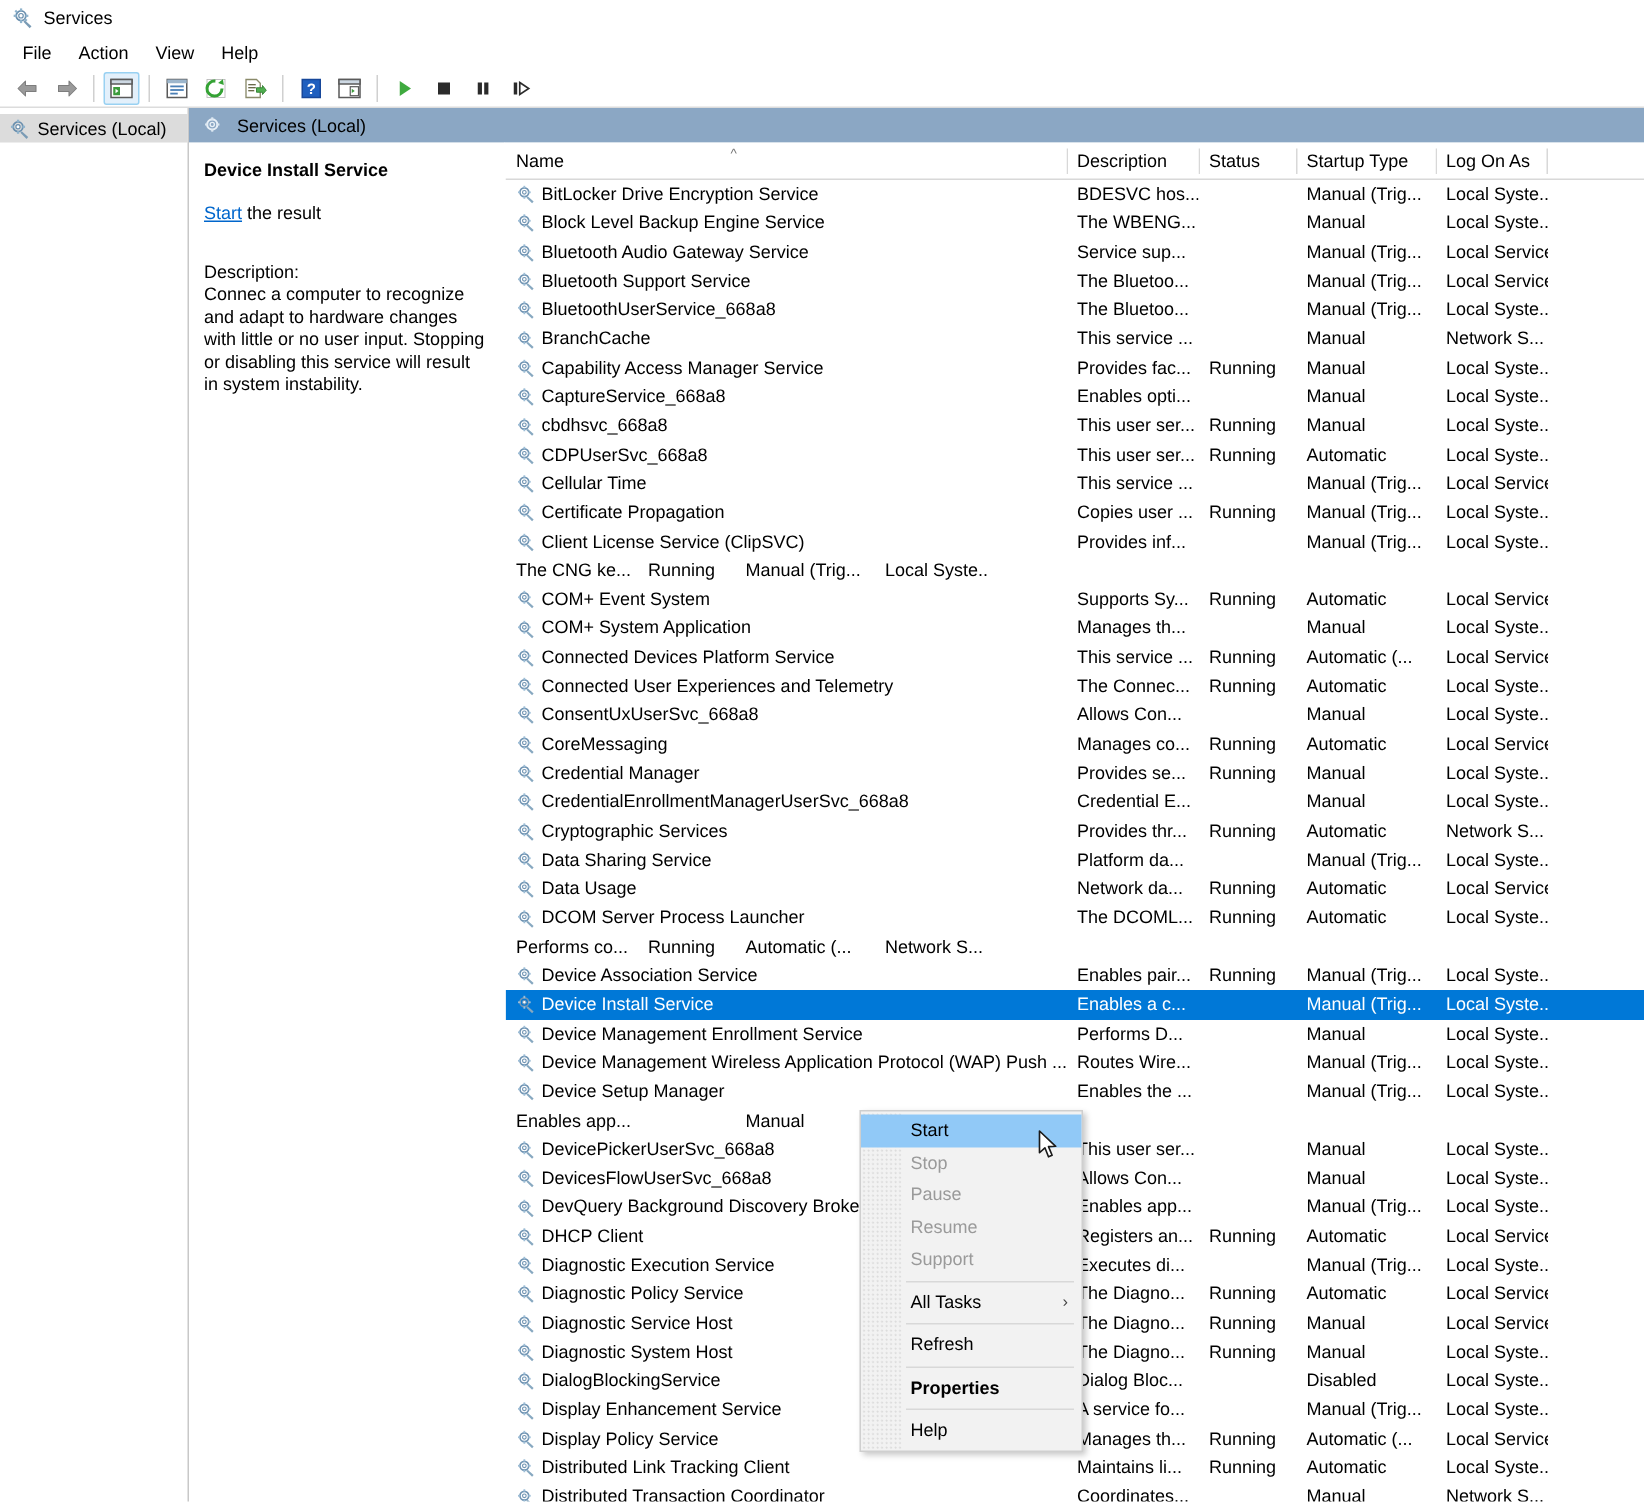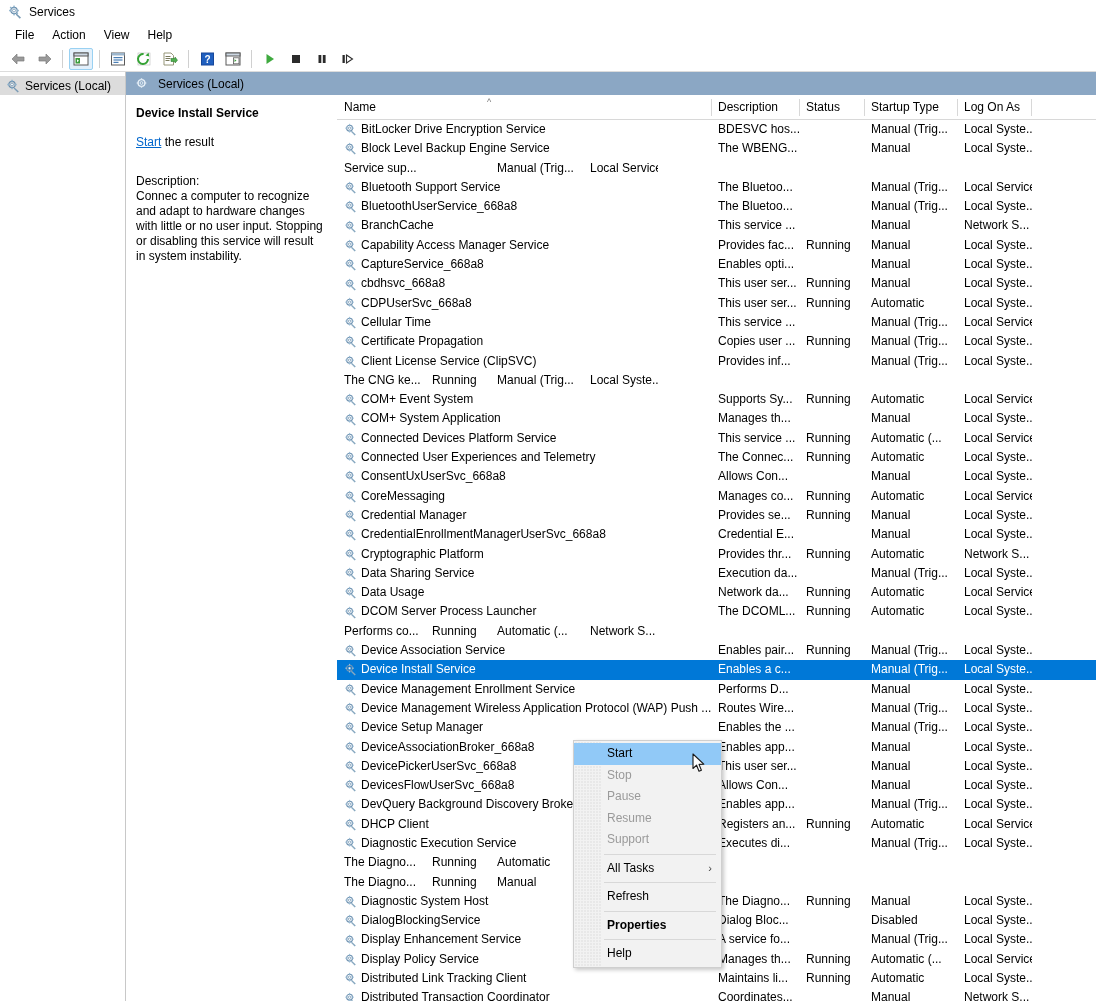--- a/index.html
+++ b/index.html
@@ -512,20 +512,34 @@
       <path d="M9.4 9.4 L13.6 13.2 L12.5 14.4 L8.5 10.4 Z" fill="#87a8c0"></path>
     </svg></span>
                 <span class="svc-label">Block Level Backup Engine Service</span>
               </div>
               <div class="cell" style="width:88px">The WBENG...</div>
               <div class="cell" style="width:65px"></div>
               <div class="cell" style="width:93px">Manual</div>
               <div class="cell" style="width:75px">Local Syste...</div>
             </div>
             <div class="lv-row">
+              <div class="cell name" style="width:374px">
+                <span class="svc-icon"><svg viewBox="0 0 16 16" width="15" height="15">
+      <circle cx="7" cy="6.6" r="3.1" fill="none" stroke="#6f93b2" stroke-width="1.2"></circle>
+      <circle cx="7" cy="6.6" r="1.3" fill="#ffffff" stroke="#6f93b2" stroke-width="0.8"></circle>
+      <g fill="#9cbdd6">
+        <rect x="6.35" y="2" width="1.3" height="1.7"></rect>
+        <rect x="6.35" y="9.5" width="1.3" height="1.7"></rect>
+        <rect x="2.5" y="5.95" width="1.7" height="1.3"></rect>
+        <rect x="9.8" y="5.95" width="1.7" height="1.3"></rect>
+      </g>
+      <path d="M9.4 9.4 L13.6 13.2 L12.5 14.4 L8.5 10.4 Z" fill="#87a8c0"></path>
+    </svg></span>
+                <span class="svc-label">Bluetooth Audio Gateway Service</span>
+              </div>
               <div class="cell" style="width:88px">Service sup...</div>
               <div class="cell" style="width:65px"></div>
               <div class="cell" style="width:93px">Manual (Trig...</div>
               <div class="cell" style="width:75px">Local Service</div>
             </div>
             <div class="lv-row">
               <div class="cell name" style="width:374px">
                 <span class="svc-icon"><svg viewBox="0 0 16 16" width="15" height="15">
       <circle cx="7" cy="6.6" r="3.1" fill="none" stroke="#6f93b2" stroke-width="1.2"></circle>
       <circle cx="7" cy="6.6" r="1.3" fill="#ffffff" stroke="#6f93b2" stroke-width="0.8"></circle>
@@ -896,21 +910,21 @@
       <circle cx="7" cy="6.6" r="3.1" fill="none" stroke="#6f93b2" stroke-width="1.2"></circle>
       <circle cx="7" cy="6.6" r="1.3" fill="#ffffff" stroke="#6f93b2" stroke-width="0.8"></circle>
       <g fill="#9cbdd6">
         <rect x="6.35" y="2" width="1.3" height="1.7"></rect>
         <rect x="6.35" y="9.5" width="1.3" height="1.7"></rect>
         <rect x="2.5" y="5.95" width="1.7" height="1.3"></rect>
         <rect x="9.8" y="5.95" width="1.7" height="1.3"></rect>
       </g>
       <path d="M9.4 9.4 L13.6 13.2 L12.5 14.4 L8.5 10.4 Z" fill="#87a8c0"></path>
     </svg></span>
-                <span class="svc-label">Cryptographic Platform</span>
+                <span class="svc-label">Cryptographic Services</span>
               </div>
               <div class="cell" style="width:88px">Provides thr...</div>
               <div class="cell" style="width:65px">Running</div>
               <div class="cell" style="width:93px">Automatic</div>
               <div class="cell" style="width:75px">Network S...</div>
             </div>
             <div class="lv-row">
               <div class="cell name" style="width:374px">
                 <span class="svc-icon"><svg viewBox="0 0 16 16" width="15" height="15">
       <circle cx="7" cy="6.6" r="3.1" fill="none" stroke="#6f93b2" stroke-width="1.2"></circle>
@@ -918,21 +932,21 @@
       <g fill="#9cbdd6">
         <rect x="6.35" y="2" width="1.3" height="1.7"></rect>
         <rect x="6.35" y="9.5" width="1.3" height="1.7"></rect>
         <rect x="2.5" y="5.95" width="1.7" height="1.3"></rect>
         <rect x="9.8" y="5.95" width="1.7" height="1.3"></rect>
       </g>
       <path d="M9.4 9.4 L13.6 13.2 L12.5 14.4 L8.5 10.4 Z" fill="#87a8c0"></path>
     </svg></span>
                 <span class="svc-label">Data Sharing Service</span>
               </div>
-              <div class="cell" style="width:88px">Execution da...</div>
+              <div class="cell" style="width:88px">Platform da...</div>
               <div class="cell" style="width:65px"></div>
               <div class="cell" style="width:93px">Manual (Trig...</div>
               <div class="cell" style="width:75px">Local Syste...</div>
             </div>
             <div class="lv-row">
               <div class="cell name" style="width:374px">
                 <span class="svc-icon"><svg viewBox="0 0 16 16" width="15" height="15">
       <circle cx="7" cy="6.6" r="3.1" fill="none" stroke="#6f93b2" stroke-width="1.2"></circle>
       <circle cx="7" cy="6.6" r="1.3" fill="#ffffff" stroke="#6f93b2" stroke-width="0.8"></circle>
       <g fill="#9cbdd6">
@@ -1070,34 +1084,20 @@
       <path d="M9.4 9.4 L13.6 13.2 L12.5 14.4 L8.5 10.4 Z" fill="#87a8c0"></path>
     </svg></span>
                 <span class="svc-label">Device Setup Manager</span>
               </div>
               <div class="cell" style="width:88px">Enables the ...</div>
               <div class="cell" style="width:65px"></div>
               <div class="cell" style="width:93px">Manual (Trig...</div>
               <div class="cell" style="width:75px">Local Syste...</div>
             </div>
             <div class="lv-row">
-              <div class="cell name" style="width:374px">
-                <span class="svc-icon"><svg viewBox="0 0 16 16" width="15" height="15">
-      <circle cx="7" cy="6.6" r="3.1" fill="none" stroke="#6f93b2" stroke-width="1.2"></circle>
-      <circle cx="7" cy="6.6" r="1.3" fill="#ffffff" stroke="#6f93b2" stroke-width="0.8"></circle>
-      <g fill="#9cbdd6">
-        <rect x="6.35" y="2" width="1.3" height="1.7"></rect>
-        <rect x="6.35" y="9.5" width="1.3" height="1.7"></rect>
-        <rect x="2.5" y="5.95" width="1.7" height="1.3"></rect>
-        <rect x="9.8" y="5.95" width="1.7" height="1.3"></rect>
-      </g>
-      <path d="M9.4 9.4 L13.6 13.2 L12.5 14.4 L8.5 10.4 Z" fill="#87a8c0"></path>
-    </svg></span>
-                <span class="svc-label">DeviceAssociationBroker_668a8</span>
-              </div>
               <div class="cell" style="width:88px">Enables app...</div>
               <div class="cell" style="width:65px"></div>
               <div class="cell" style="width:93px">Manual</div>
               <div class="cell" style="width:75px">Local Syste...</div>
             </div>
             <div class="lv-row">
               <div class="cell name" style="width:374px">
                 <span class="svc-icon"><svg viewBox="0 0 16 16" width="15" height="15">
       <circle cx="7" cy="6.6" r="3.1" fill="none" stroke="#6f93b2" stroke-width="1.2"></circle>
       <circle cx="7" cy="6.6" r="1.3" fill="#ffffff" stroke="#6f93b2" stroke-width="0.8"></circle>
@@ -1190,26 +1190,54 @@
       <path d="M9.4 9.4 L13.6 13.2 L12.5 14.4 L8.5 10.4 Z" fill="#87a8c0"></path>
     </svg></span>
                 <span class="svc-label">Diagnostic Execution Service</span>
               </div>
               <div class="cell" style="width:88px">Executes di...</div>
               <div class="cell" style="width:65px"></div>
               <div class="cell" style="width:93px">Manual (Trig...</div>
               <div class="cell" style="width:75px">Local Syste...</div>
             </div>
             <div class="lv-row">
+              <div class="cell name" style="width:374px">
+                <span class="svc-icon"><svg viewBox="0 0 16 16" width="15" height="15">
+      <circle cx="7" cy="6.6" r="3.1" fill="none" stroke="#6f93b2" stroke-width="1.2"></circle>
+      <circle cx="7" cy="6.6" r="1.3" fill="#ffffff" stroke="#6f93b2" stroke-width="0.8"></circle>
+      <g fill="#9cbdd6">
+        <rect x="6.35" y="2" width="1.3" height="1.7"></rect>
+        <rect x="6.35" y="9.5" width="1.3" height="1.7"></rect>
+        <rect x="2.5" y="5.95" width="1.7" height="1.3"></rect>
+        <rect x="9.8" y="5.95" width="1.7" height="1.3"></rect>
+      </g>
+      <path d="M9.4 9.4 L13.6 13.2 L12.5 14.4 L8.5 10.4 Z" fill="#87a8c0"></path>
+    </svg></span>
+                <span class="svc-label">Diagnostic Policy Service</span>
+              </div>
               <div class="cell" style="width:88px">The Diagno...</div>
               <div class="cell" style="width:65px">Running</div>
               <div class="cell" style="width:93px">Automatic</div>
               <div class="cell" style="width:75px">Local Service</div>
             </div>
             <div class="lv-row">
+              <div class="cell name" style="width:374px">
+                <span class="svc-icon"><svg viewBox="0 0 16 16" width="15" height="15">
+      <circle cx="7" cy="6.6" r="3.1" fill="none" stroke="#6f93b2" stroke-width="1.2"></circle>
+      <circle cx="7" cy="6.6" r="1.3" fill="#ffffff" stroke="#6f93b2" stroke-width="0.8"></circle>
+      <g fill="#9cbdd6">
+        <rect x="6.35" y="2" width="1.3" height="1.7"></rect>
+        <rect x="6.35" y="9.5" width="1.3" height="1.7"></rect>
+        <rect x="2.5" y="5.95" width="1.7" height="1.3"></rect>
+        <rect x="9.8" y="5.95" width="1.7" height="1.3"></rect>
+      </g>
+      <path d="M9.4 9.4 L13.6 13.2 L12.5 14.4 L8.5 10.4 Z" fill="#87a8c0"></path>
+    </svg></span>
+                <span class="svc-label">Diagnostic Service Host</span>
+              </div>
               <div class="cell" style="width:88px">The Diagno...</div>
               <div class="cell" style="width:65px">Running</div>
               <div class="cell" style="width:93px">Manual</div>
               <div class="cell" style="width:75px">Local Service</div>
             </div>
             <div class="lv-row">
               <div class="cell name" style="width:374px">
                 <span class="svc-icon"><svg viewBox="0 0 16 16" width="15" height="15">
       <circle cx="7" cy="6.6" r="3.1" fill="none" stroke="#6f93b2" stroke-width="1.2"></circle>
       <circle cx="7" cy="6.6" r="1.3" fill="#ffffff" stroke="#6f93b2" stroke-width="0.8"></circle>

